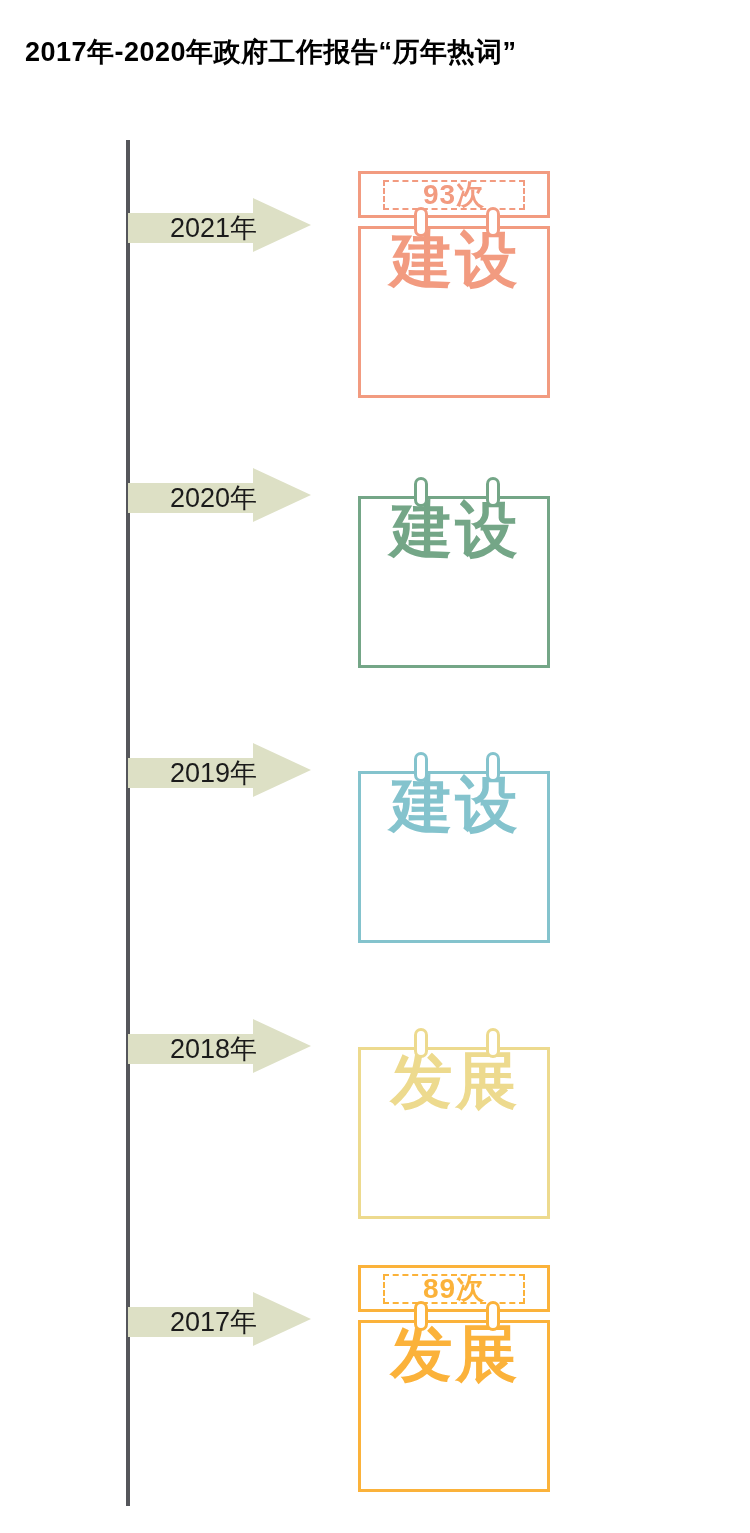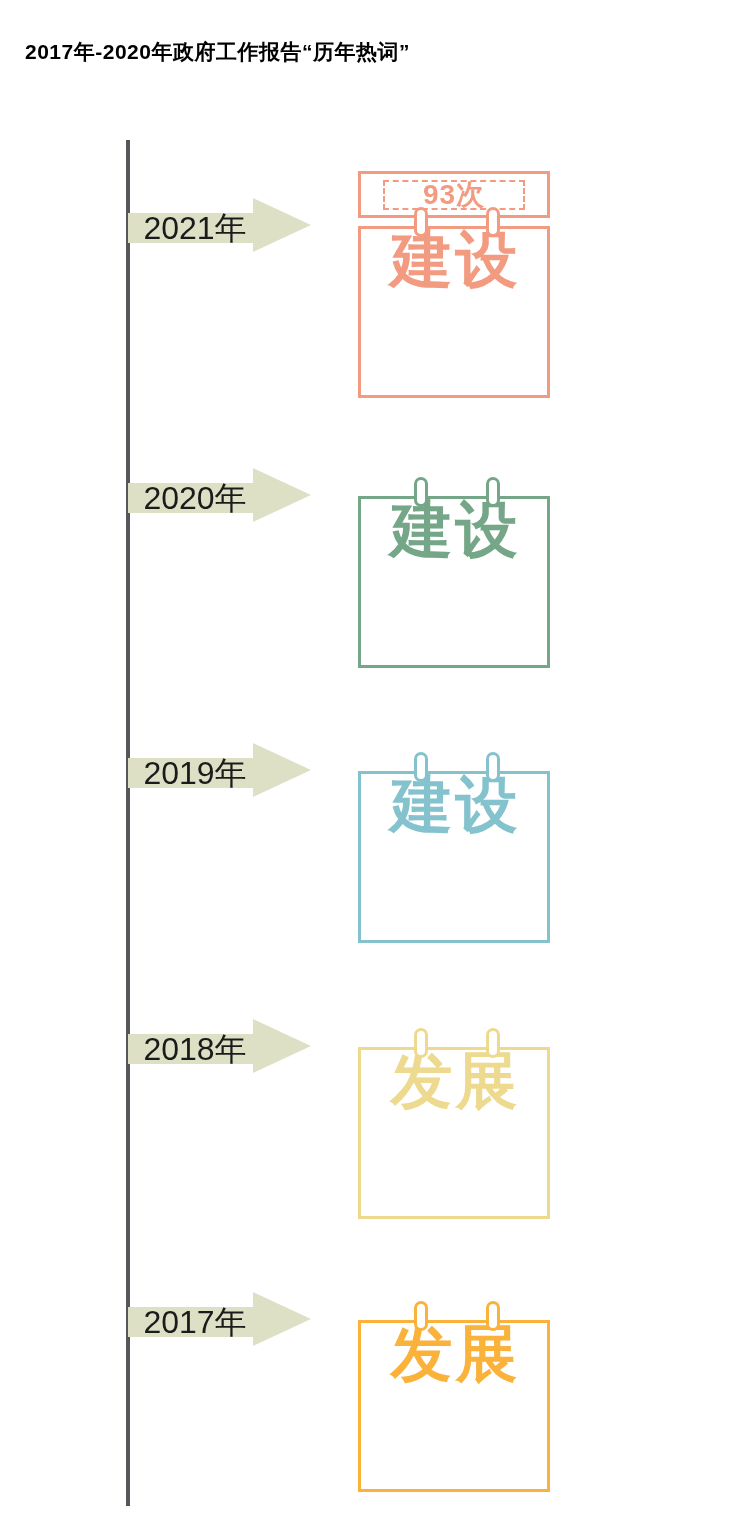--- a/index.html
+++ b/index.html
@@ -3,42 +3,42 @@
 <meta charset="utf-8">
 <style>
   html,body{margin:0;padding:0;}
   body{
     width:750px;height:1533px;position:relative;background:#ffffff;
     font-family:"Liberation Sans","DejaVu Sans",sans-serif;
     overflow:hidden;
   }
   .page-title{
     position:absolute;left:25px;top:33px;width:700px;
-    font-size:21px;line-height:38px;font-weight:bold;color:#000000;
+    font-size:27px;line-height:38px;font-weight:bold;color:#000000;
     letter-spacing:0.5px;
   }
   .timeline-line{
     position:absolute;left:126px;top:140px;width:4px;height:1366px;
     background:var(--line,#55565b);
   }
   .row{position:absolute;left:0;width:750px;height:230px;}
   .arrow-body{
     position:absolute;left:128px;top:42px;width:125px;height:30px;
     background:var(--arrow,#dde0c5);
   }
   .arrow-head{
     position:absolute;left:253px;top:27px;width:0;height:0;
     border-left:58px solid var(--arrow,#dde0c5);
     border-top:27px solid transparent;
     border-bottom:27px solid transparent;
   }
   .year-label{
     position:absolute;left:133px;top:42px;width:124px;height:30px;
-    line-height:30px;text-align:center;
-    font-size:32px;color:#1b1b1b;
+    line-height:30px;text-align:right;
+    font-size:27px;color:#1b1b1b;
   }
   .card{position:absolute;left:358px;top:0;width:192px;height:227px;}
   .card-header{
     position:absolute;left:0;top:0;width:192px;height:47px;
     border:3px solid var(--c);box-sizing:border-box;background:#fff;
   }
   .count-box{
     position:absolute;left:22px;right:22px;top:6px;bottom:5px;
     border:2px dashed var(--c);
     display:flex;align-items:center;justify-content:center;
@@ -126,19 +126,24 @@
       <span class="word-text">发展</span>
     </div>
   </div>
 </div>
 
 <div class="row" style="--c: #fbb23a; top: 1265px;">
   <div class="arrow-body"></div>
   <div class="arrow-head"></div>
   <div class="year-label">2017年</div>
   <div class="card">
+    <div class="card-header">
+      <div class="count-box">
+        <span class="count-text">89次</span>
+      </div>
+    </div>
     <div class="ring r1"></div>
     <div class="ring r2"></div>
     <div class="card-main">
       <span class="word-text">发展</span>
     </div>
   </div>
 </div>
 
 </body></html>

